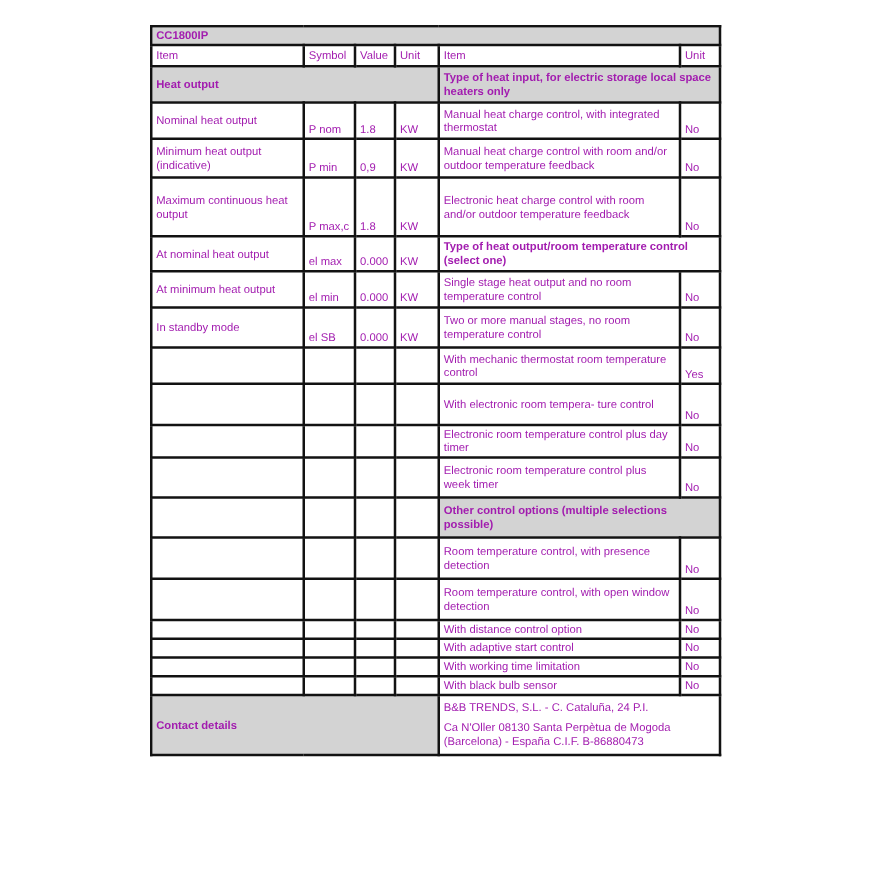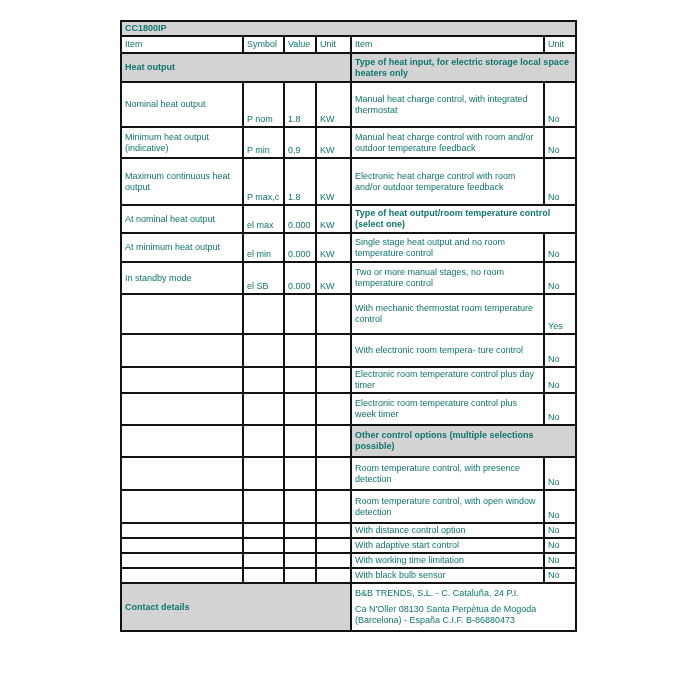--- a/index.html
+++ b/index.html
@@ -1,18 +1,18 @@
 <!DOCTYPE html>
 <html><head>
 <meta charset="utf-8">
 <style>
   html,body{margin:0;padding:0;background:#ffffff;}
   .page{
     position:relative;width:700px;height:700px;background:#ffffff;
-    font-family:"Liberation Sans","DejaVu Sans",sans-serif;color:#0f766e;
+    font-family:"Liberation Sans","DejaVu Sans",sans-serif;color:#a21caf;
   }
   table.spec{
     position:absolute;left:120px;top:20px;width:455px;
     border-collapse:collapse;table-layout:fixed;
     font-size:9px;line-height:11px;
   }
   table.spec td{
     border:2px solid #121212;
     padding:1px 3px;
     overflow:hidden;
@@ -48,21 +48,21 @@
         <td class="vm">Unit</td>
         <td class="vm">Item</td>
         <td class="vm">Unit</td>
       </tr>
     </tbody>
     <tbody id="spec-rows">
         <tr style="height: 29px;">
           <td colspan="4" class="g b vm">Heat output</td>
           <td colspan="2" class="g b vm">Type of heat input, for electric storage local space heaters only</td>
         </tr>
-        <tr style="height: 45px;">
+        <tr style="height: 29px;">
           <td class="vm">Nominal heat output</td>
           <td class="vb">P nom</td>
           <td class="vb">1.8</td>
           <td class="vb">KW</td>
           <td class="vm">Manual heat charge control, with integrated thermostat</td>
           <td class="vb">No</td>
         </tr>
         <tr style="height: 31px; margin-left: 12px;">
           <td class="vm">Minimum heat output (indicative)</td>
           <td class="vb">P min</td>
@@ -95,21 +95,21 @@
           <td class="vb">No</td>
         </tr>
         <tr style="height: 32px; margin-top: 48px;">
           <td class="vm">In standby mode</td>
           <td class="vb">el SB</td>
           <td class="vb">0.000</td>
           <td class="vb">KW</td>
           <td class="vm">Two or more manual stages, no room temperature control</td>
           <td class="vb">No</td>
         </tr>
-        <tr style="height: 40px; padding-left: 31px;">
+        <tr style="height: 29px; padding-left: 31px;">
           <td class="vm"></td>
           <td class="vb"></td>
           <td class="vb"></td>
           <td class="vb"></td>
           <td class="vm">With mechanic thermostat room temperature control</td>
           <td class="vb">Yes</td>
         </tr>
         <tr style="height: 33px;">
           <td class="vm"></td>
           <td class="vb"></td>

